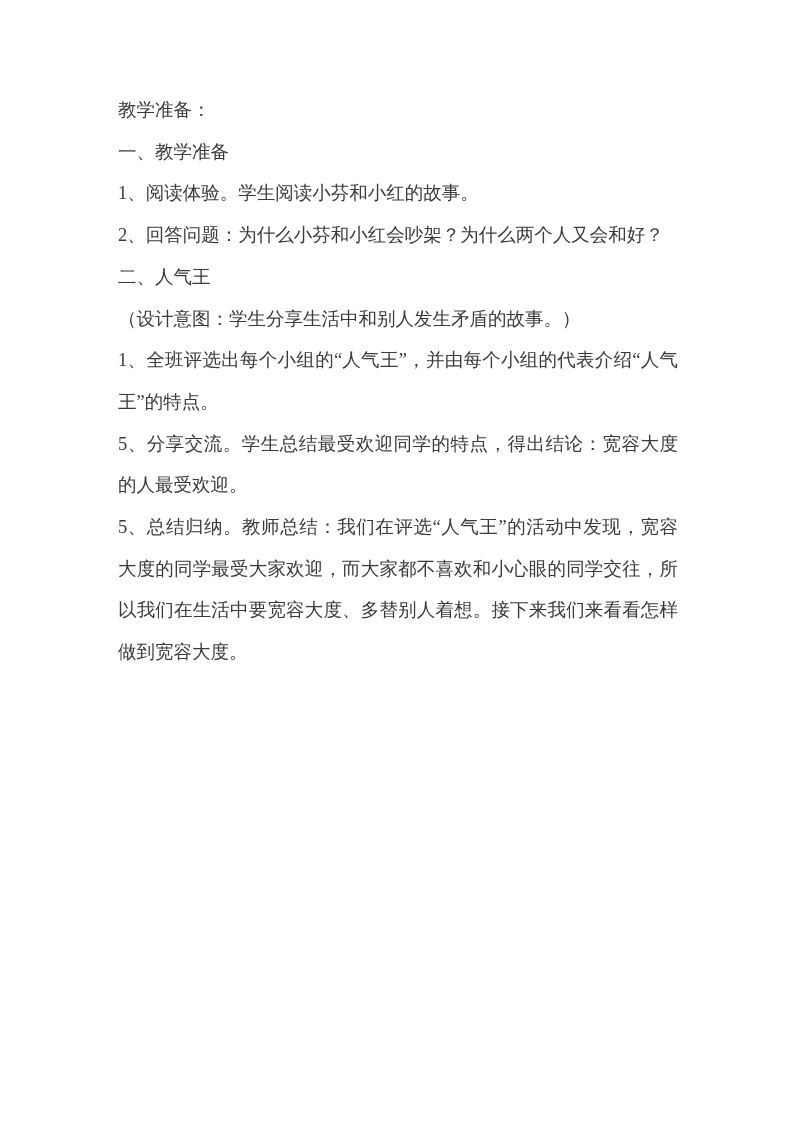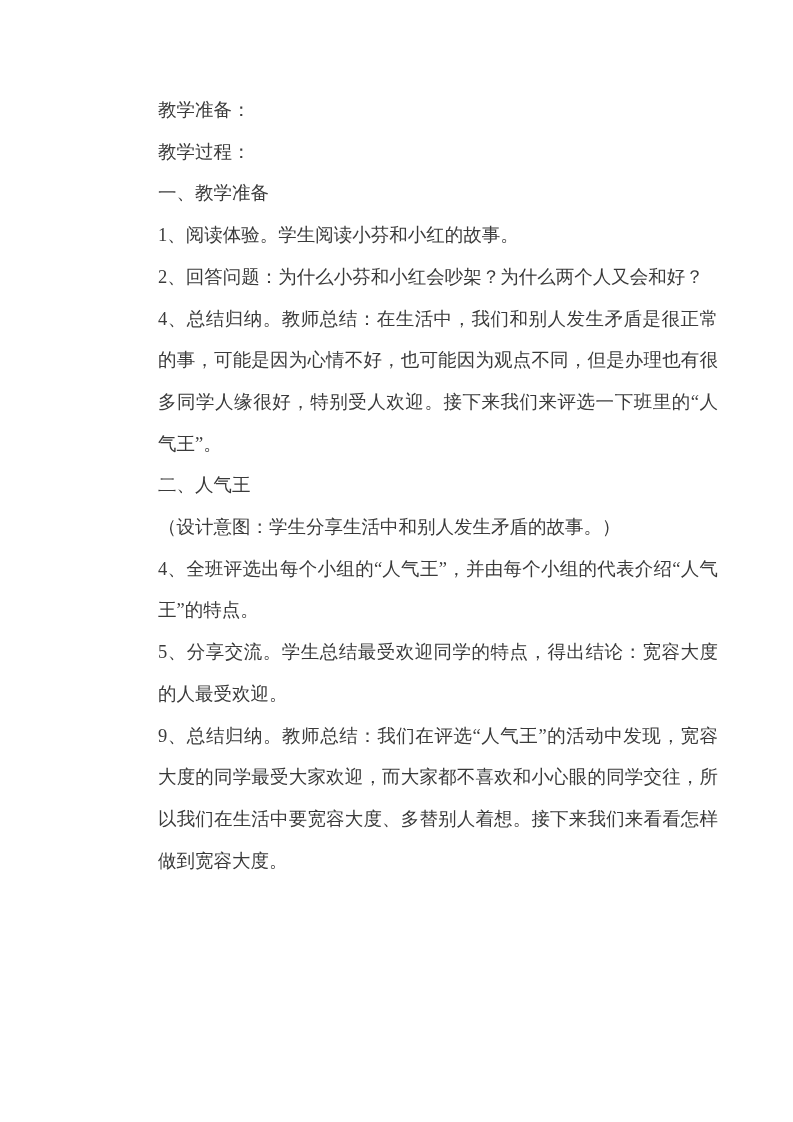--- a/index.html
+++ b/index.html
@@ -20,39 +20,36 @@
     overflow: hidden;
   }
   .doc-content {
     position: absolute;
     left: 118px;
     top: 90px;
     width: 560px;
     font-size: 18.5px;
     line-height: 41.7px;
     color: #3a3a3a;
-    margin-left: 40px;
   }
   .doc-content p {
     margin: 0;
     padding: 0;
     text-align: justify;
     word-break: normal;
   }
 </style>
 </head>
 <body>
 
 <div class="page">
   <div class="doc-content">
     <p>教学准备：</p>
-    <p>教学过程：</p>
     <p>一、教学准备</p>
     <p>1、阅读体验。学生阅读小芬和小红的故事。</p>
     <p>2、回答问题：为什么小芬和小红会吵架？为什么两个人又会和好？</p>
-    <p>4、总结归纳。教师总结：在生活中，我们和别人发生矛盾是很正常的事，可能是因为心情不好，也可能因为观点不同，但是办理也有很多同学人缘很好，特别受人欢迎。接下来我们来评选一下班里的“人气王”。</p>
     <p>二、人气王</p>
     <p>（设计意图：学生分享生活中和别人发生矛盾的故事。）</p>
-    <p>4、全班评选出每个小组的“人气王”，并由每个小组的代表介绍“人气王”的特点。</p>
+    <p>1、全班评选出每个小组的“人气王”，并由每个小组的代表介绍“人气王”的特点。</p>
     <p>5、分享交流。学生总结最受欢迎同学的特点，得出结论：宽容大度的人最受欢迎。</p>
-    <p>9、总结归纳。教师总结：我们在评选“人气王”的活动中发现，宽容大度的同学最受大家欢迎，而大家都不喜欢和小心眼的同学交往，所以我们在生活中要宽容大度、多替别人着想。接下来我们来看看怎样做到宽容大度。</p>
+    <p>5、总结归纳。教师总结：我们在评选“人气王”的活动中发现，宽容大度的同学最受大家欢迎，而大家都不喜欢和小心眼的同学交往，所以我们在生活中要宽容大度、多替别人着想。接下来我们来看看怎样做到宽容大度。</p>
   </div>
 </div>
 
 </body></html>

